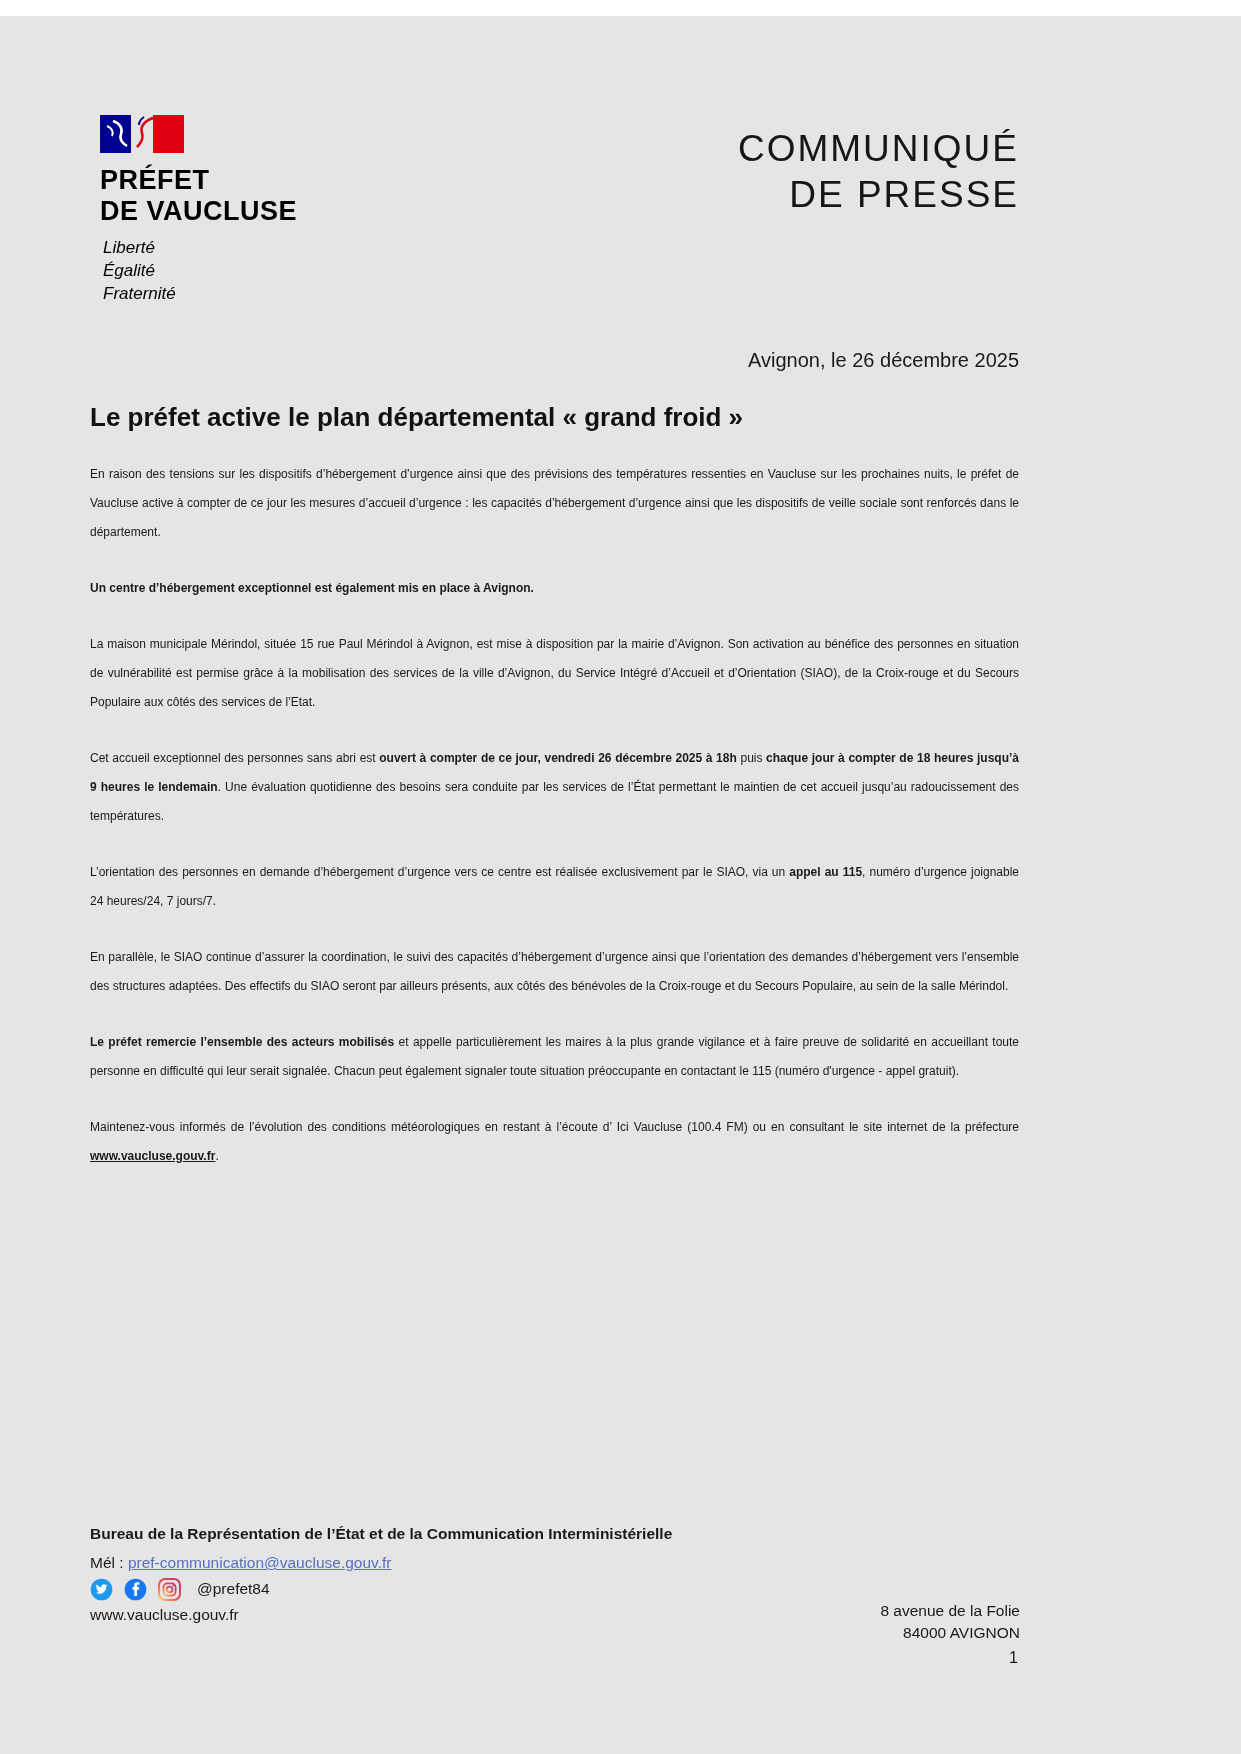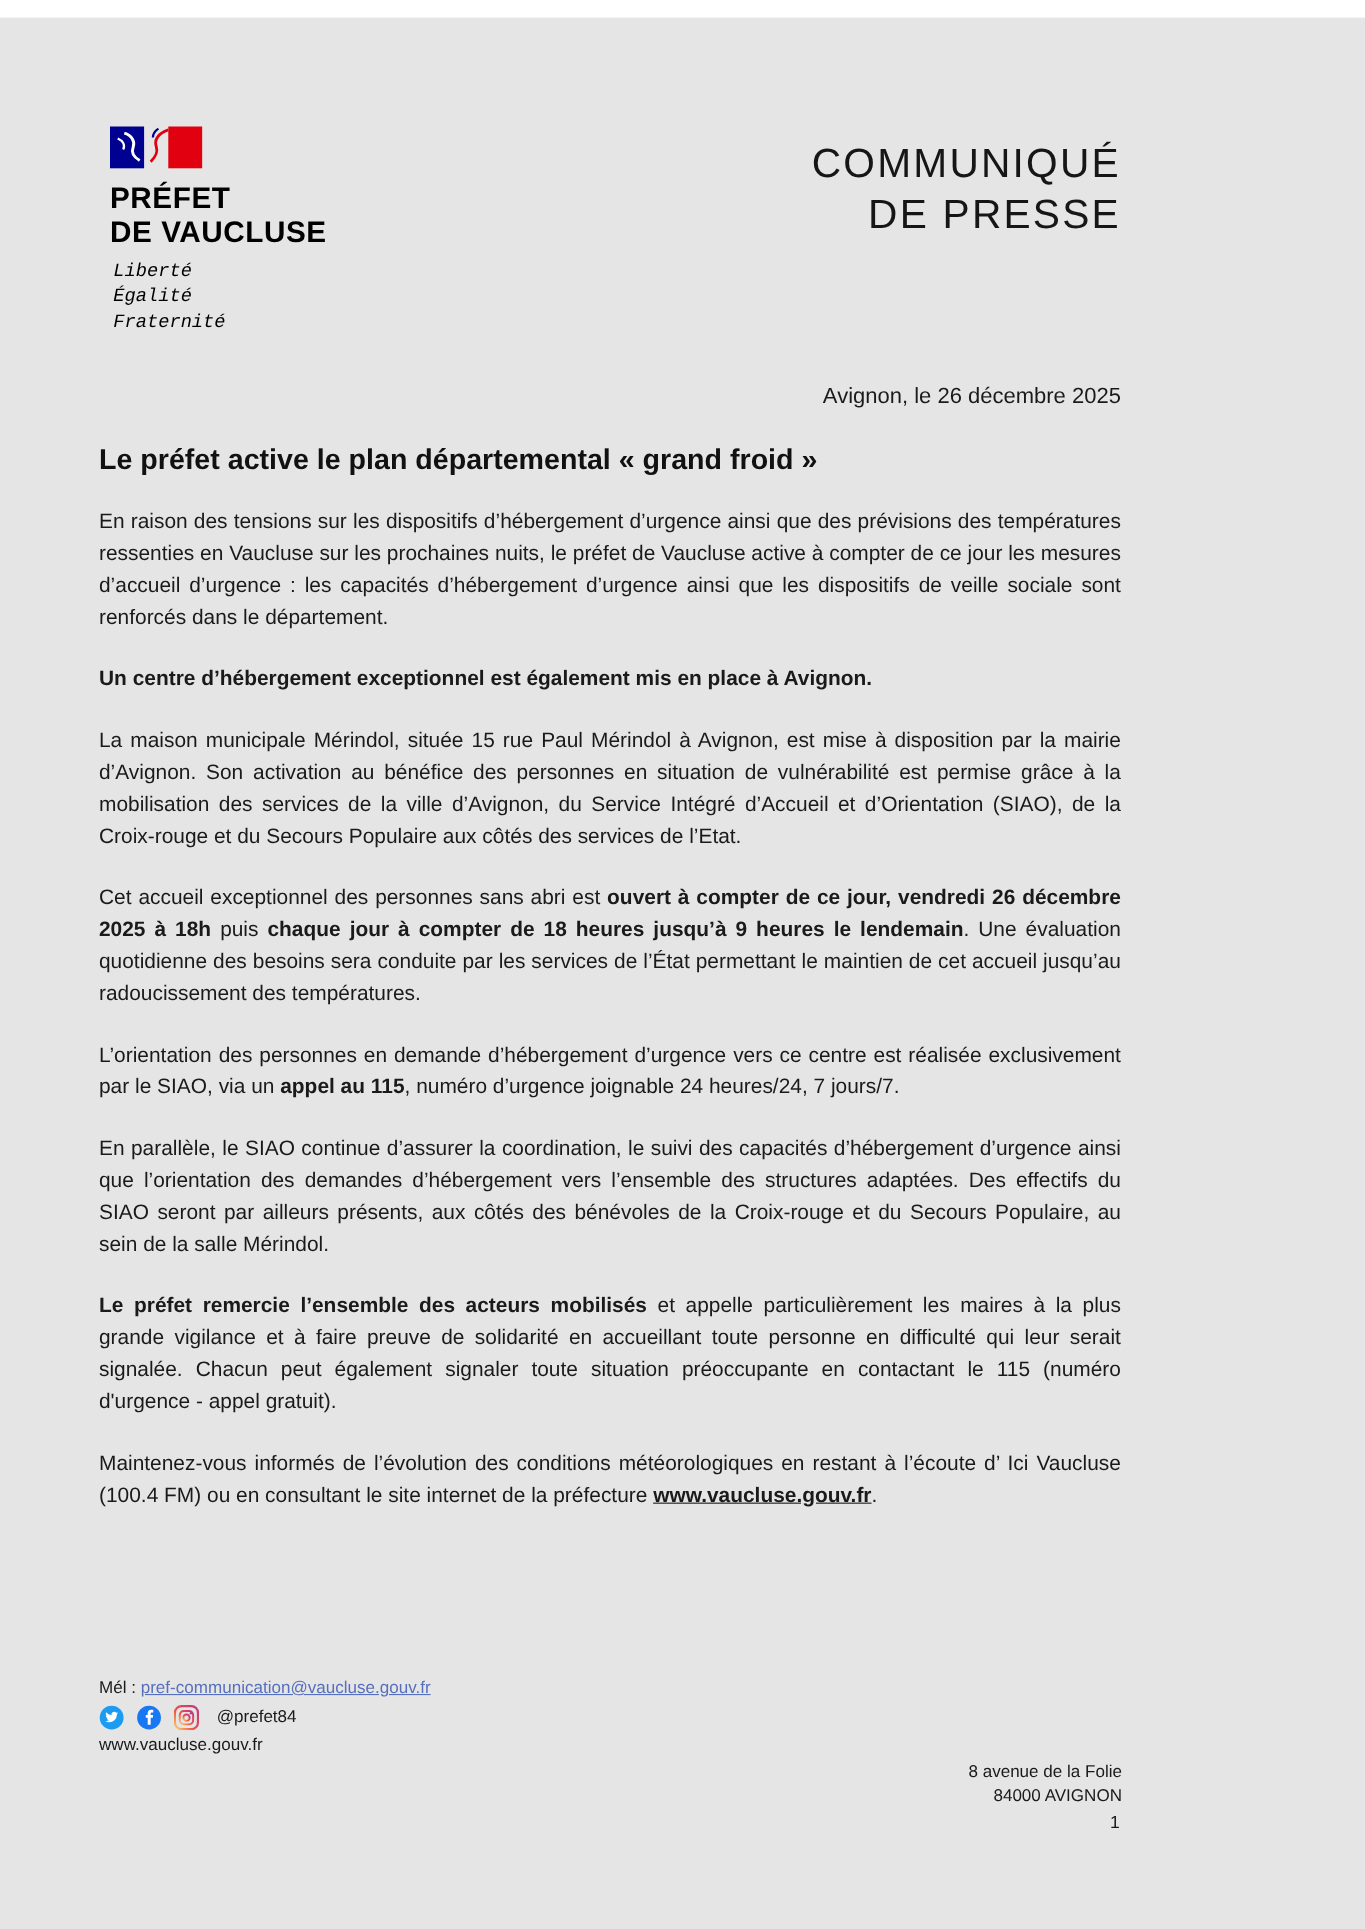--- a/index.html
+++ b/index.html
@@ -30,21 +30,21 @@
   .logo-block { padding-left: 10px; }
   .flag { display: block; margin-bottom: 10px; }
   .ministry {
     font-weight: bold;
     font-size: 27px;
     line-height: 31px;
     letter-spacing: 0.5px;
     color: #000000;
   }
   .motto {
-    font-family: Liberation Mono, monospace;
+    font-family: Liberation Sans, sans-serif;
     font-style: italic;
     font-size: 17px;
     line-height: 23px;
     margin-top: 9px;
     margin-left: 3px;
     color: #000000;
   }
   .doc-title {
     text-align: right;
     font-size: 37px;
@@ -62,21 +62,21 @@
     color: #1a1a1a;
   }
   .headline {
     font-weight: bold;
     font-size: 26px;
     margin: 30px 0 0 0;
     color: #111;
   }
   
   .body-para {
-    font-size: 19px;
+    font-size: 12px;
     line-height: 29px;
     text-align: justify;
     margin: 27px 0;
     color: #1a1a1a;
   }
   .body-para .b { font-weight: bold; }
   .body-para .u { text-decoration: underline; }
   .body-para a.inline-link {
     color: inherit;
     font-weight: bold;
@@ -167,20 +167,21 @@
         <p class="body-para"><span>La maison municipale Mérindol, située 15 rue Paul Mérindol à Avignon, est mise à disposition par la mairie d’Avignon. Son activation au bénéfice des personnes en situation de vulnérabilité est permise grâce à la mobilisation des services de la ville d’Avignon, du Service Intégré d’Accueil et d’Orientation (SIAO), de la Croix-rouge et du Secours Populaire aux côtés des services de l’Etat.</span></p>
         <p class="body-para"><span>Cet accueil exceptionnel des personnes sans abri est </span><span class="b">ouvert à compter de ce jour, vendredi 26 décembre 2025 à 18h</span><span> puis </span><span class="b">chaque jour à compter de 18 heures jusqu’à 9 heures le lendemain</span><span>. Une évaluation quotidienne des besoins sera conduite par les services de l’État permettant le maintien de cet accueil jusqu’au radoucissement des températures.</span></p>
         <p class="body-para"><span>L’orientation des personnes en demande d’hébergement d’urgence vers ce centre est réalisée exclusivement par le SIAO, via un </span><span class="b">appel au 115</span><span>, numéro d’urgence joignable 24 heures/24, 7 jours/7.</span></p>
         <p class="body-para"><span>En parallèle, le SIAO continue d’assurer la coordination, le suivi des capacités d’hébergement d’urgence ainsi que l’orientation des demandes d’hébergement vers l’ensemble des structures adaptées. Des effectifs du SIAO seront par ailleurs présents, aux côtés des bénévoles de la Croix-rouge et du Secours Populaire, au sein de la salle Mérindol.</span></p>
         <p class="body-para"><span class="b">Le préfet remercie l’ensemble des acteurs mobilisés</span><span> et appelle particulièrement les maires à la plus grande vigilance et à faire preuve de solidarité en accueillant toute personne en difficulté qui leur serait signalée. Chacun peut également signaler toute situation préoccupante en contactant le 115 (numéro d'urgence - appel gratuit).</span></p>
         <p class="body-para"><span>Maintenez-vous informés de l’évolution des conditions météorologiques en restant à l’écoute d’ Ici Vaucluse (100.4 FM) ou en consultant le site internet de la préfecture </span><a href="#" class="inline-link b u">www.vaucluse.gouv.fr</a><span>.</span></p>
       </div>
   </div>
 
   <div class="footer">
+    <div class="bureau">Bureau de la Représentation de l’État et de la Communication Interministérielle</div>
     <div class="line">
       <span>Mél : </span><a href="#" class="email">pref-communication@vaucluse.gouv.fr</a>
     </div>
     <div class="social-row">
       <svg width="23" height="23" viewBox="0 0 34 34">
         <circle cx="17" cy="17" r="16" fill="#1d9bf0"></circle>
         <path transform="translate(8.5,9) scale(0.72)" fill="#ffffff" d="M23.9 2.6c-.9.4-1.8.7-2.8.8 1-.6 1.8-1.6 2.2-2.7-1 .6-2 1-3.1 1.2C19.2.9 17.9.3 16.5.3c-2.7 0-4.9 2.2-4.9 4.9 0 .4 0 .8.1 1.1-4.1-.2-7.7-2.2-10.1-5.2-.4.7-.7 1.6-.7 2.5 0 1.7.9 3.2 2.2 4.1-.8 0-1.6-.2-2.2-.6v.1c0 2.4 1.7 4.4 3.9 4.8-.4.1-.8.2-1.3.2-.3 0-.6 0-.9-.1.6 2 2.4 3.4 4.6 3.4-1.7 1.3-3.8 2.1-6.1 2.1H0c2.2 1.4 4.8 2.2 7.5 2.2 9.1 0 14-7.5 14-14v-.6c1-.7 1.8-1.6 2.4-2.6z"></path>
       </svg>
       <svg width="23" height="23" viewBox="0 0 34 34">
         <circle cx="17" cy="17" r="16" fill="#1877f2"></circle>

